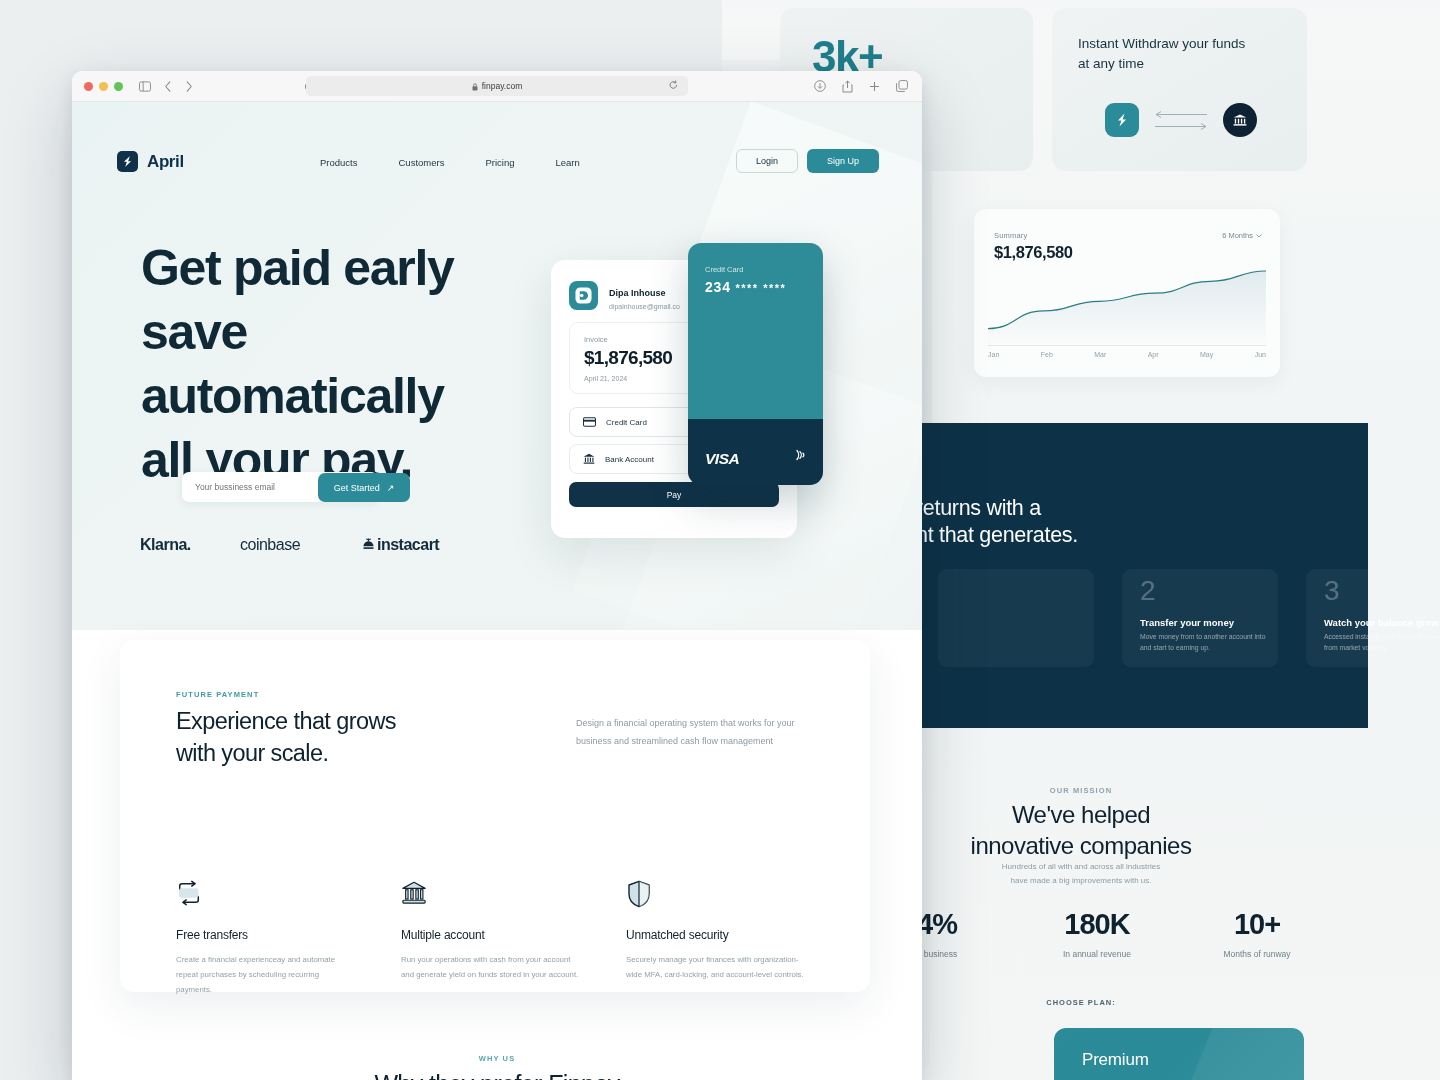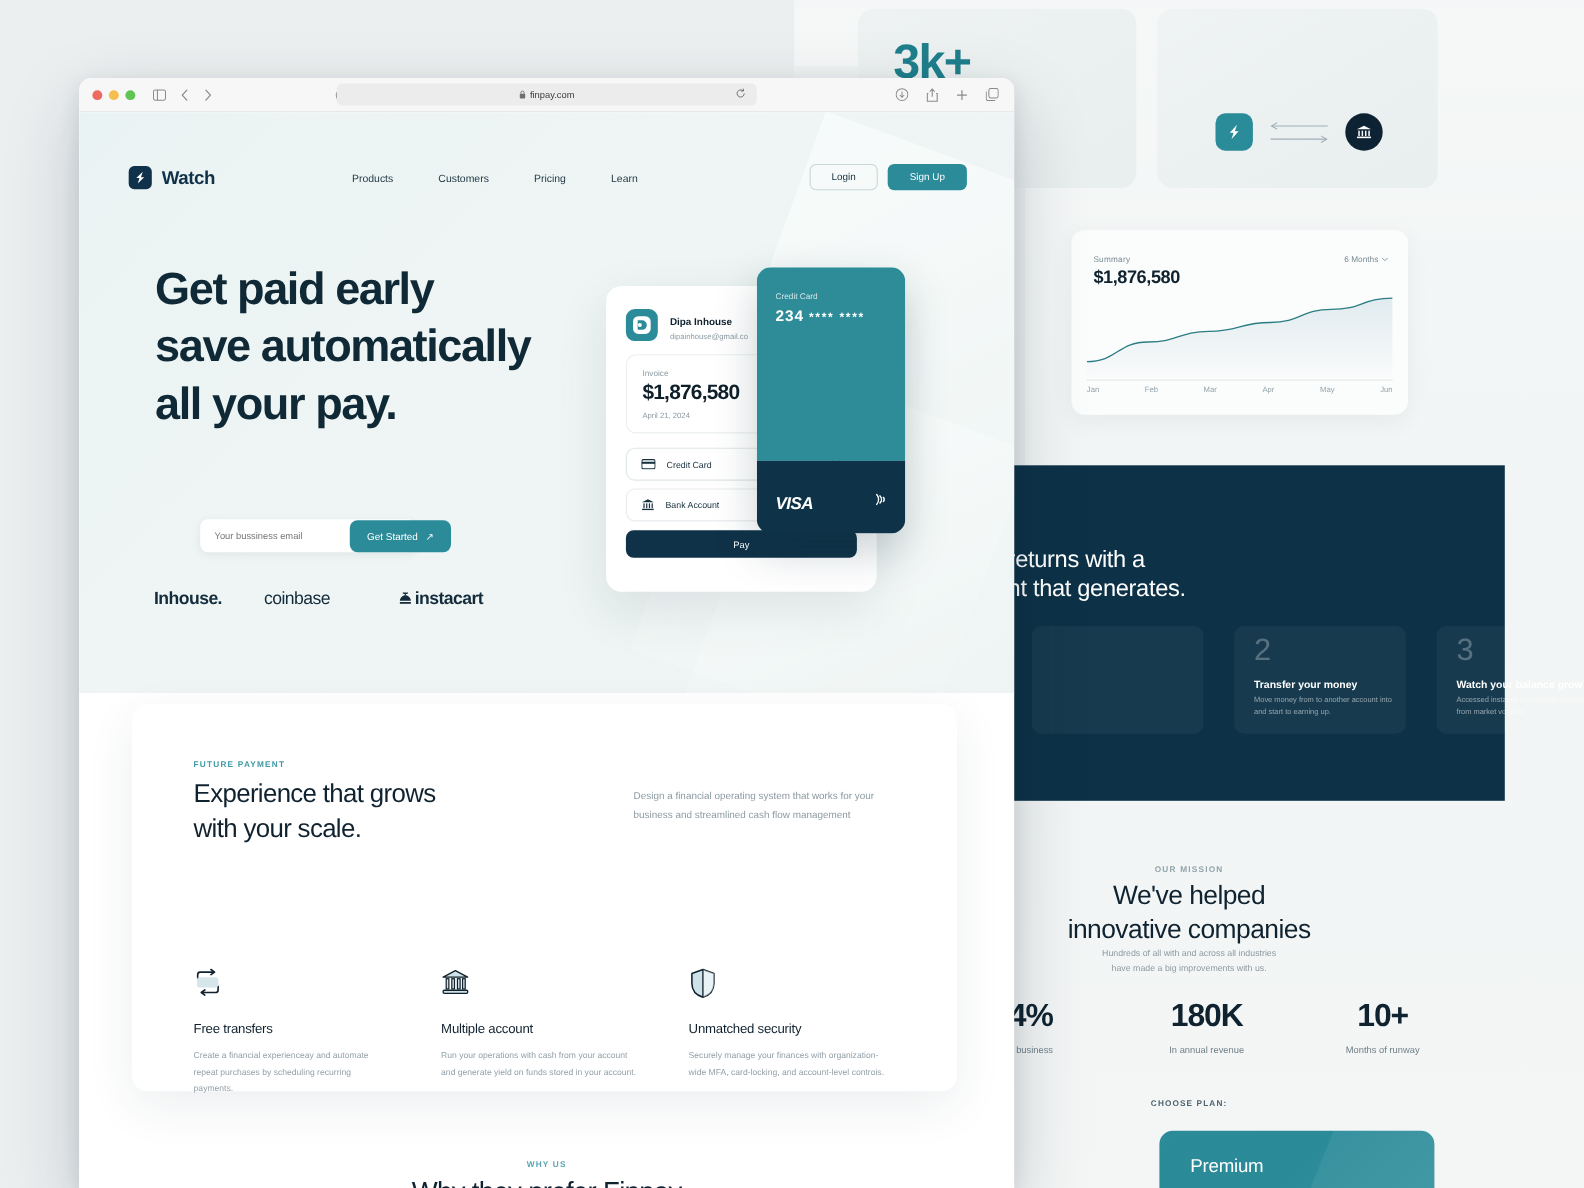--- a/index.html
+++ b/index.html
@@ -223,21 +223,21 @@
     display: flex; align-items: center; justify-content: center; cursor: pointer;
   }
   .btn-signup {
     width: 72px; height: 24px; border: none; border-radius: 6px;
     background: #2b8b99; font-size: 9px; color: #fff;
     display: flex; align-items: center; justify-content: center; cursor: pointer;
   }
 
   .hero-title {
     position: absolute; left: 69px; top: 134px; width: 420px;
-    font-size: 41px; line-height: 1.28; font-weight: 700; color: #102936; letter-spacing: -1.3px;
+    font-size: 50px; line-height: 1.28; font-weight: 700; color: #102936; letter-spacing: -1.3px;
   }
   .hero-sub {
     position: absolute; left: 69px; top: 310px; width: 300px;
     font-size: 9.5px; line-height: 1.95; color: #6e8089;
   }
   .signup-form {
     position: absolute; left: 69px; top: 370px;
     width: 196px; height: 30px; background: #fff; border-radius: 7px;
     box-shadow: 0 2px 9px rgba(20,45,60,.07);
     display: flex; align-items: center; margin-left: 41px;
@@ -364,20 +364,24 @@
     <div class="bg-top-strip"></div>
     <div class="bg-col"></div>
     <div class="bg-side-panel"></div>
 
     <div class="card-stat-3k">
       <div class="stat-3k-num">3k+</div>
       <div class="stat-3k-sub">dy running</div>
     </div>
 
     <div class="card-instant">
+      <div class="instant-title">
+        <span>Instant Withdraw your funds</span><br>
+        <span>at any time</span>
+      </div>
       <div class="instant-row">
         <div class="ic-badge">
           <svg width="16" height="16" viewBox="0 0 16 16">
               <path d="M10.5 1.5 L4 8.6 h3.4 L5.5 14.5 L12 7.4 H8.6 Z" fill="#fff"></path>
             </svg>
         </div>
         <div class="arrows">
           <svg width="56" height="7" viewBox="0 0 56 7">
               <line x1="3" y1="3.5" x2="54" y2="3.5" stroke="#9fb0b7" stroke-width="1"></line>
               <polyline points="8,0.5 3,3.5 8,6.5" fill="none" stroke="#9fb0b7" stroke-width="1"></polyline>
@@ -571,21 +575,21 @@
 
       <div class="hero">
 
         <div class="nav">
           <div class="brand">
             <span class="brand-mark">
               <svg width="13" height="13" viewBox="0 0 16 16">
                   <path d="M10.8 1.4 L3.6 8.4 h3.6 L5.2 14.6 L12.4 7.6 H8.8 Z" fill="#fff"></path>
                 </svg>
             </span>
-            <span class="brand-name">Watch</span>
+            <span class="brand-name">April</span>
           </div>
           <div class="nav-links">
             <a href="#">Products</a>
             <a href="#">Customers</a>
             <a href="#">Pricing</a>
             <a href="#">Learn</a>
           </div>
           <div class="nav-actions">
             <button class="btn-login">Login</button>
             <button class="btn-signup">Sign Up</button>
@@ -601,21 +605,21 @@
 
         <div class="signup-form">
           <input type="text" placeholder="Your bussiness email" style="">
         </div>
         <button class="btn-getstarted">
           <span>Get Started</span>
           <span>↗</span>
         </button>
 
         <div class="logos">
-          <span class="logo-item logo-klarna">Inhouse.</span>
+          <span class="logo-item logo-klarna">Klarna.</span>
           <span class="logo-item logo-coinbase">coinbase</span>
           <span class="logo-item logo-instacart">
             <svg width="13" height="15" viewBox="0 0 13 15">
                 <path d="M6.5 3.2 C9 3.2 11.5 5.5 11.5 8.2 L1.5 8.2 C1.5 5.5 4 3.2 6.5 3.2 Z" fill="#132b3a"></path>
                 <path d="M6.5 3.2 L6.5 0.6 M6.5 1.7 L4.2 1.0 M6.5 1.7 L8.8 1.0" stroke="#132b3a" stroke-width="1.1" fill="none"></path>
                 <rect x="1.5" y="9.3" width="10" height="1.6" fill="#132b3a"></rect>
               </svg>
             <span>instacart</span>
           </span>
         </div>

